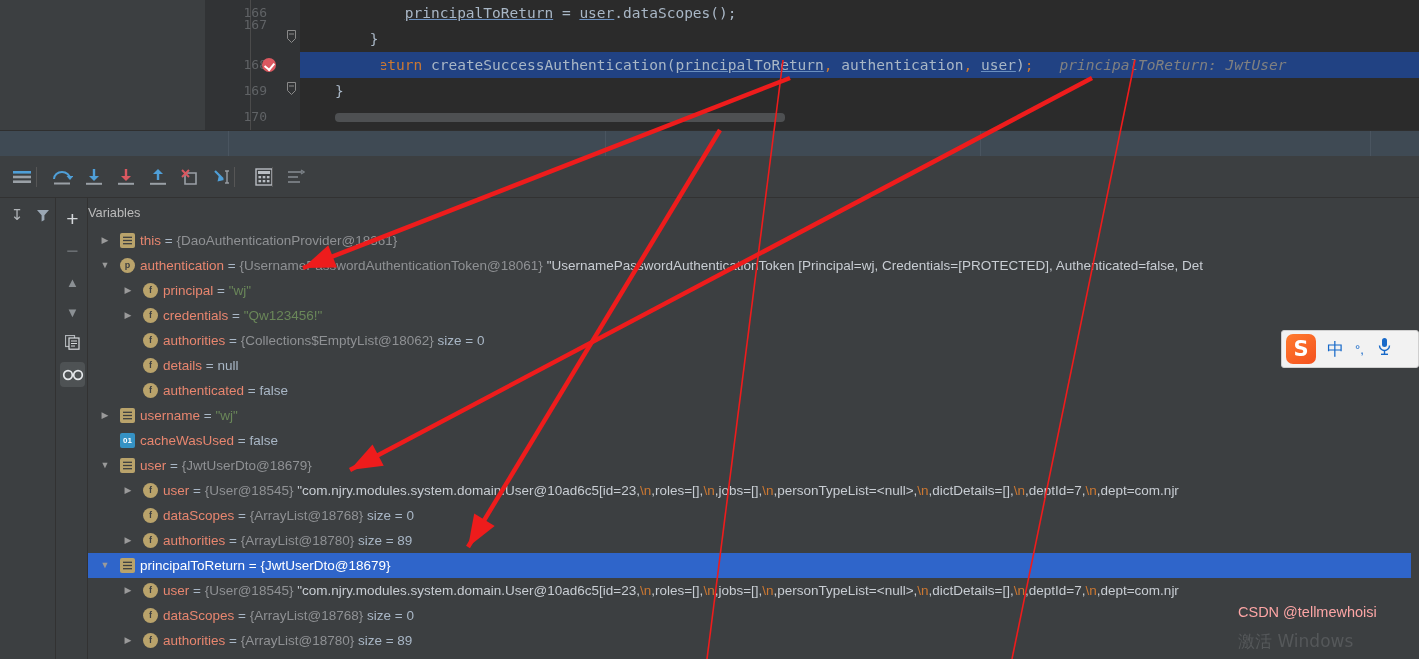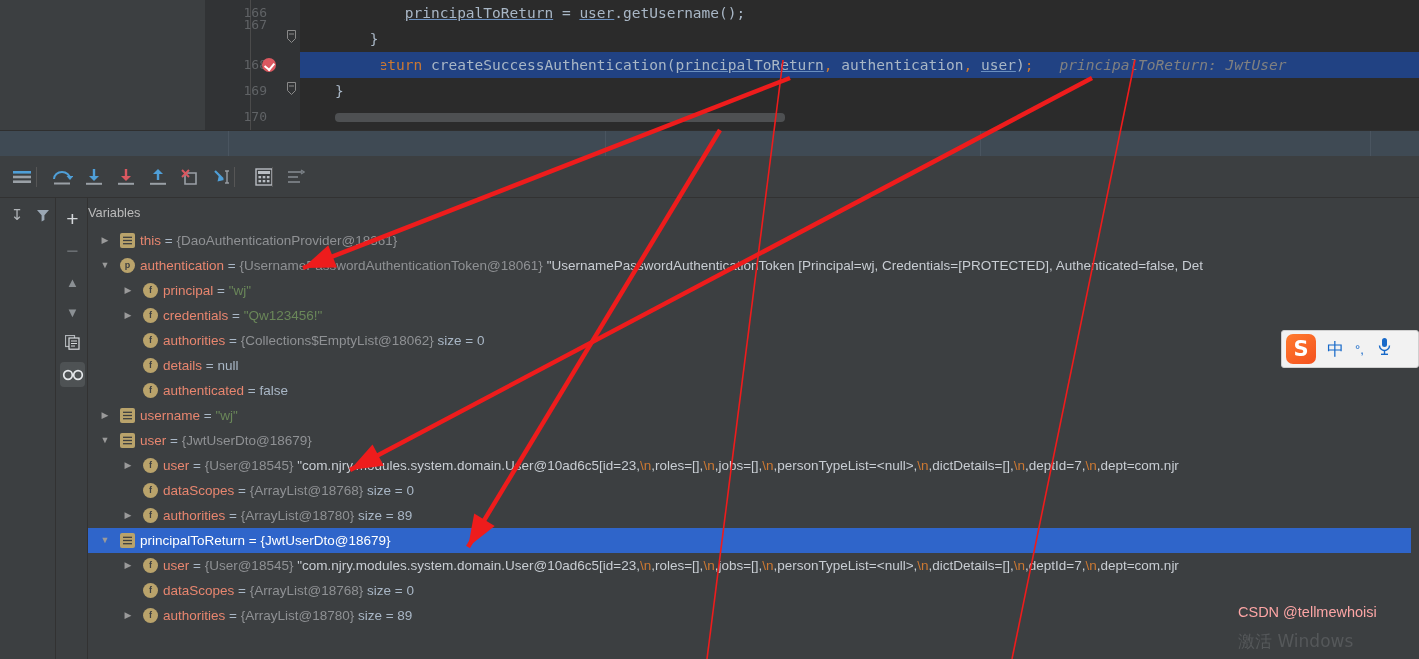--- a/index.html
+++ b/index.html
@@ -183,21 +183,21 @@
 
 <div id="root">
 
   <div class="editor">
     <div class="editor-left-pad"></div>
     <div class="gutter"></div>
     <div class="vline" style="left:250px"></div>
     <div class="vline" style="left:300px"></div>
     <div class="vline" style="left:381px"></div>
     <div class="code-area" id="code-area">
-        <div class="code-line" style="position: absolute; left: 0px; right: 0px; top: 0px; padding-left: 0px;"><span class="pun">            </span><span class="u">principalToReturn</span><span class="pun"> = </span><span class="u">user</span><span class="pun">.getUsername();</span></div>
+        <div class="code-line" style="position: absolute; left: 0px; right: 0px; top: 0px; padding-left: 0px;"><span class="pun">            </span><span class="u">principalToReturn</span><span class="pun"> = </span><span class="u">user</span><span class="pun">.dataScopes();</span></div>
         <div class="code-line" style="position: absolute; left: 0px; right: 0px; top: 26px; padding-left: 0px;"><span class="pun">        }</span></div>
         <div class="hl-row" style="top: 52px;"></div>
         <div class="code-line" style="position: absolute; left: 0px; right: 0px; top: 52px; padding-left: 0px;"><span class="pun">        </span><span class="k">return</span><span class="pun"> createSuccessAuthentication(</span><span class="u">principalToReturn</span><span class="comma">, </span><span class="pun">authentication</span><span class="comma">, </span><span class="u">user</span><span class="pun">)</span><span class="comma">;</span><span class="hint">   principalToReturn: JwtUser</span></div>
         <div class="code-line" style="position: absolute; left: 0px; right: 0px; top: 78px; padding-left: 0px;"><span class="pun">    }</span></div>
         <div class="code-line" style="position: absolute; left: 0px; right: 0px; top: 104px; padding-left: 0px;"><span class="pun"></span></div>
       </div>
     <div id="gutter-marks">
         <div class="ln" style="top: 0px;">166</div>
         <div class="ln" style="top: 12px;">167</div>
         <div class="fold" style="top: 26px;"><svg width="9" height="13" viewBox="0 0 9 13">
@@ -383,20 +383,24 @@
             <svg width="13" height="13" viewBox="0 0 13 13">
               <rect width="13" height="13" rx="2" fill="#b9a36b"></rect>
               <line x1="2" y1="3.3" x2="11" y2="3.3" stroke="#3c3f41" stroke-width="1.3"></line>
               <line x1="2" y1="6.5" x2="11" y2="6.5" stroke="#3c3f41" stroke-width="1.3"></line>
               <line x1="2" y1="9.7" x2="11" y2="9.7" stroke="#3c3f41" stroke-width="1.3"></line>
             </svg>
           </div>
           <div class="vtext" style="left: 52px;"><span class="vname">username</span><span class="veq"> = </span><span class="vstr">"wj"</span></div>
         </div>
         <div class="var-row">
+          <div class="vicon ic-01" style="left: 32px;">01</div>
+          <div class="vtext" style="left: 52px;"><span class="vname">cacheWasUsed</span><span class="veq"> = </span><span class="vlit">false</span></div>
+        </div>
+        <div class="var-row">
           <div class="arrow" style="left: 10px;">▼</div>
           <div class="vicon ic-frame" style="left: 32px;">
             <svg width="13" height="13" viewBox="0 0 13 13">
               <rect width="13" height="13" rx="2" fill="#b9a36b"></rect>
               <line x1="2" y1="3.3" x2="11" y2="3.3" stroke="#3c3f41" stroke-width="1.3"></line>
               <line x1="2" y1="6.5" x2="11" y2="6.5" stroke="#3c3f41" stroke-width="1.3"></line>
               <line x1="2" y1="9.7" x2="11" y2="9.7" stroke="#3c3f41" stroke-width="1.3"></line>
             </svg>
           </div>
           <div class="vtext" style="left: 52px;"><span class="vname">user</span><span class="veq"> = </span><span class="vref">{JwtUserDto@18679}</span></div>

